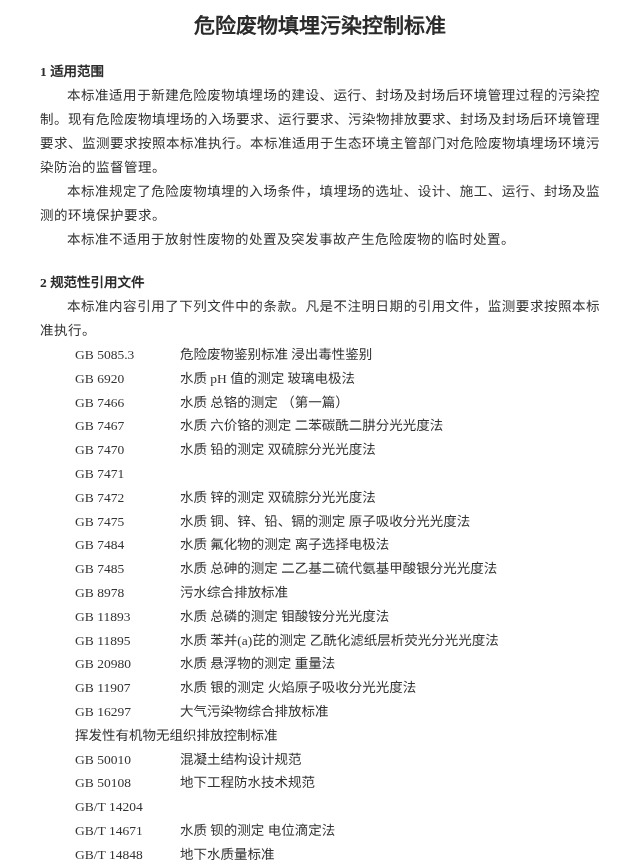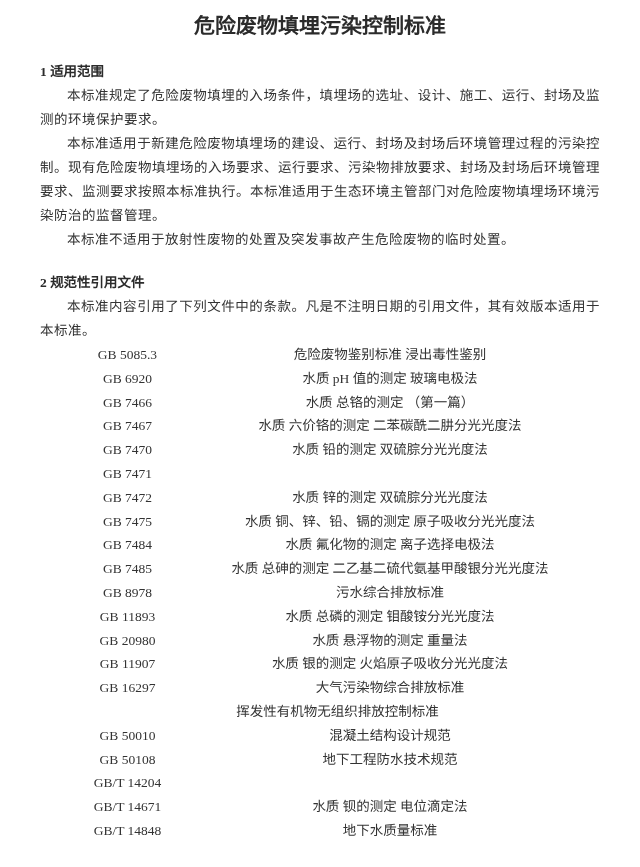--- a/index.html
+++ b/index.html
@@ -39,21 +39,20 @@
     font-size: 13.5px;
     line-height: 24px;
     margin: 0;
     text-indent: 2em;
     text-align: justify;
     letter-spacing: 0.5px;
   }
   .section-heading + .para { margin-top: 0; }
   .ref-list {
     margin: 0 0 0 35px;
-    text-align: center;
   }
   .ref-row {
     display: flex;
     font-size: 13.5px;
     line-height: 23.8px;
     white-space: nowrap;
   }
   .ref-code {
     width: 105px;
     flex: 0 0 105px;
@@ -64,29 +63,29 @@
 </style>
 </head>
 <body>
 
 <div class="page">
 
   <h1 class="doc-title">危险废物填埋污染控制标准</h1>
 
   <h2 class="section-heading">1 适用范围</h2>
 
+  <p class="para">本标准适用于新建危险废物填埋场的建设、运行、封场及封场后环境管理过程的污染控制。现有危险废物填埋场的入场要求、运行要求、污染物排放要求、封场及封场后环境管理要求、监测要求按照本标准执行。本标准适用于生态环境主管部门对危险废物填埋场环境污染防治的监督管理。</p>
+
   <p class="para">本标准规定了危险废物填埋的入场条件，填埋场的选址、设计、施工、运行、封场及监测的环境保护要求。</p>
-
-  <p class="para">本标准适用于新建危险废物填埋场的建设、运行、封场及封场后环境管理过程的污染控制。现有危险废物填埋场的入场要求、运行要求、污染物排放要求、封场及封场后环境管理要求、监测要求按照本标准执行。本标准适用于生态环境主管部门对危险废物填埋场环境污染防治的监督管理。</p>
 
   <p class="para">本标准不适用于放射性废物的处置及突发事故产生危险废物的临时处置。</p>
 
   <h2 class="section-heading">2 规范性引用文件</h2>
 
-  <p class="para">本标准内容引用了下列文件中的条款。凡是不注明日期的引用文件，其有效版本适用于本标准。</p>
+  <p class="para">本标准内容引用了下列文件中的条款。凡是不注明日期的引用文件，监测要求按照本标准执行。</p>
 
   <div class="ref-list">
     <div class="ref-row">
       <span class="ref-code">GB 5085.3</span>
       <span class="ref-title">危险废物鉴别标准 浸出毒性鉴别</span>
     </div>
 
     <div class="ref-row">
       <span class="ref-code">GB 6920</span>
       <span class="ref-title">水质 pH 值的测定 玻璃电极法</span>
@@ -134,20 +133,24 @@
     <div class="ref-row">
       <span class="ref-code">GB 8978</span>
       <span class="ref-title">污水综合排放标准</span>
     </div>
 
     <div class="ref-row">
       <span class="ref-code">GB 11893</span>
       <span class="ref-title">水质 总磷的测定 钼酸铵分光光度法</span>
     </div>
 
+    <div class="ref-row">
+      <span class="ref-code">GB 11895</span>
+      <span class="ref-title">水质 苯并(a)芘的测定 乙酰化滤纸层析荧光分光光度法</span>
+    </div>
 
     <div class="ref-row">
       <span class="ref-code">GB 20980</span>
       <span class="ref-title">水质 悬浮物的测定 重量法</span>
     </div>
 
     <div class="ref-row">
       <span class="ref-code">GB 11907</span>
       <span class="ref-title">水质 银的测定 火焰原子吸收分光光度法</span>
     </div>

